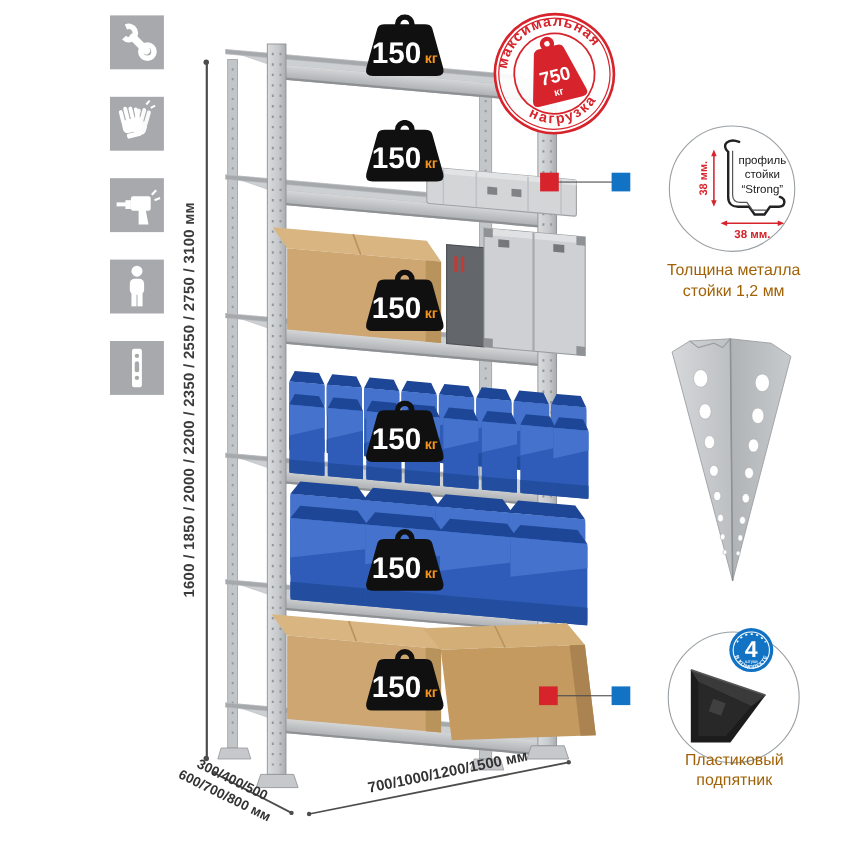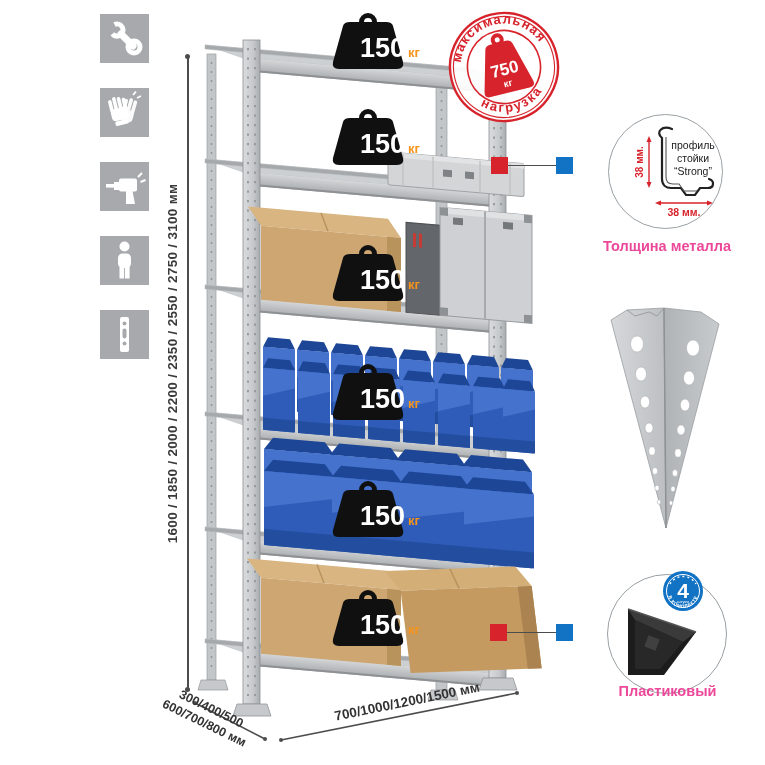--- a/index.html
+++ b/index.html
@@ -4,25 +4,25 @@
 <style>
   html,body{margin:0;padding:0;background:#fff;}
   body{width:765px;height:765px;position:relative;overflow:hidden;
        font-family:"Liberation Sans","DejaVu Sans",sans-serif;}
   .abs{position:absolute;}
   .icon-sq{width:49px;height:49px;background:#a7a9ac;display:flex;align-items:center;justify-content:center;}
   .vline{width:2px;background:#4c4c4c;}
   .enddot{width:5px;height:5px;border-radius:50%;background:#4c4c4c;}
   .hdim-label{white-space:nowrap;text-align:center;font-size:13.5px;font-weight:bold;color:#3a3a3a;letter-spacing:.3px;}
   .badge{width:104px;height:58px;}
-  .badge .txt{position:absolute;left:0;top:22px;width:100%;display:flex;justify-content:flex-end;align-items:baseline;gap:3px;}
+  .badge .txt{position:absolute;left:0;top:22px;width:100%;display:flex;justify-content:center;align-items:baseline;gap:3px;}
   .badge .val{font-size:27px;font-weight:bold;color:#ffffff;line-height:1;}
   .badge .unit{font-size:13px;font-weight:bold;color:#f7941d;line-height:1;}
   .circle-detail{background:#fff;border:1.5px solid #9aa0a4;border-radius:50%;box-sizing:border-box;}
-  .caption{text-align:center;font-size:14.5px;font-weight:bold;color:#ec4899;line-height:1.3;}
+  .caption{text-align:center;font-size:14.5px;font-weight:normal;color:#a16207;line-height:1.3;}
   .sq{width:17px;height:17px;}
   .connline{height:0;border-top:1.7px solid #4c4c4c;}
   .dim-rot{text-align:center;font-weight:bold;color:#333;}
 </style>
 </head>
 <body>
 
 <div class="abs icon-sq" style="left:100px;top:14px">
   <svg width="49" height="49" viewBox="0 0 49 49">
     <g fill="none" stroke="#fff">
@@ -359,20 +359,21 @@
     <polygon points="46,88 52,85.5 52,90.5" fill="#d7232b"></polygon>
       <polygon points="104,88 98,85.5 98,90.5" fill="#d7232b"></polygon>
     <text x="75" y="101" text-anchor="middle" font-size="10.5" font-weight="bold" fill="#d7232b">38 мм.</text>
     <text x="84" y="34" text-anchor="middle" font-size="10.5" fill="#1a1a1a">профиль</text>
     <text x="84" y="47" text-anchor="middle" font-size="10.5" fill="#1a1a1a">стойки</text>
     <text x="84" y="60" text-anchor="middle" font-size="10.5" fill="#1a1a1a">“Strong”</text>
   </svg>
 </div>
 <div class="abs caption" style="left:592px;top:237px;width:150px">
   <div>Толщина металла</div>
+  <div>стойки 1,2 мм</div>
 </div>
 
 <svg class="abs" style="left:597px;top:300px" width="135" height="238" viewBox="0 0 135 238">
   <defs>
     <linearGradient id="faceL" x1="0" y1="0" x2="1" y2="0">
         <stop offset="0" stop-color="#d6d8da"></stop>
         <stop offset="1" stop-color="#bcbfc2"></stop>
       </linearGradient>
     <linearGradient id="faceR" x1="0" y1="0" x2="1" y2="0">
         <stop offset="0" stop-color="#b0b3b6"></stop>
@@ -420,20 +421,21 @@
     <text y="6.5" text-anchor="middle" font-size="21" font-weight="bold" fill="#fff">4</text>
     <text y="11.5" text-anchor="middle" font-size="4.2" fill="#fff">штуки</text>
     <path id="arcKit" d="M -15 2 A 15 15 0 0 0 15 2" fill="none"></path>
     <text font-size="4.8" font-weight="bold" fill="#fff" letter-spacing=".5">
       <textPath href="#arcKit" startOffset="50%" text-anchor="middle">В КОМПЛЕКТЕ</textPath>
     </text>
   </svg>
 </div>
 <div class="abs caption" style="left:600px;top:682px;width:135px">
   <div>Пластиковый</div>
+  <div>подпятник</div>
 </div>
 
 <svg class="abs" style="left:165px;top:678px" width="365" height="87" viewBox="0 0 365 87">
   <line x1="30" y1="25" x2="100" y2="61" stroke="#4c4c4c" stroke-width="1.6"></line>
   <circle cx="30" cy="25" r="2" fill="#4c4c4c"></circle>
     <circle cx="100" cy="61" r="2" fill="#4c4c4c"></circle>
   <line x1="116" y1="62" x2="352" y2="15" stroke="#4c4c4c" stroke-width="1.6"></line>
   <circle cx="116" cy="62" r="2" fill="#4c4c4c"></circle>
     <circle cx="352" cy="15" r="2" fill="#4c4c4c"></circle>
 </svg>

